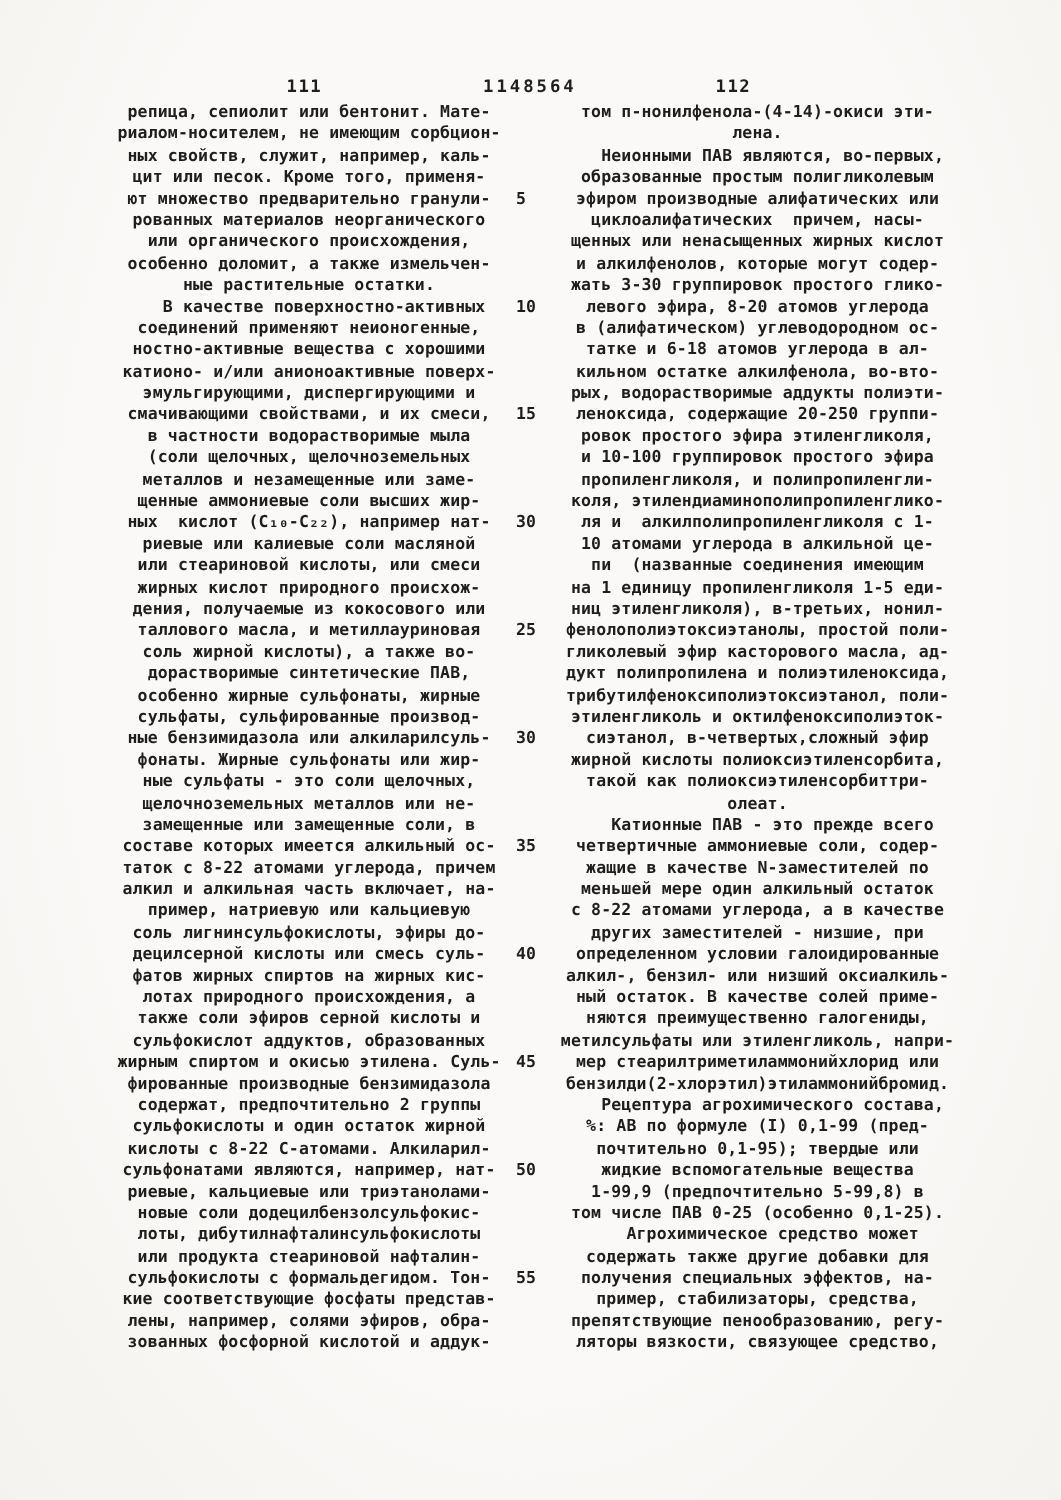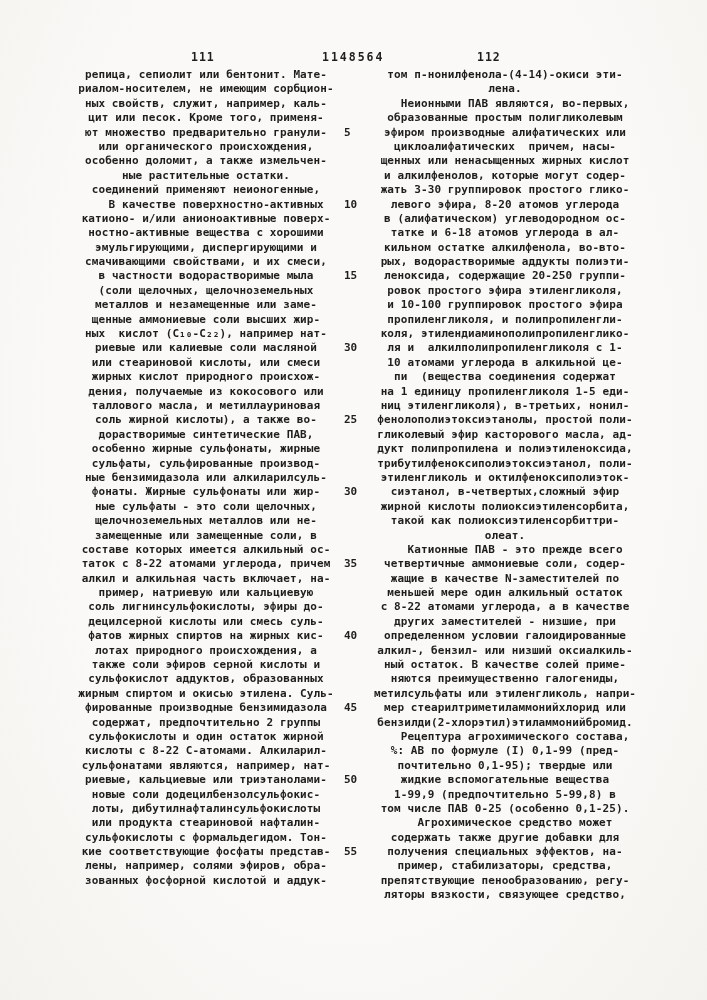--- a/index.html
+++ b/index.html
@@ -70,27 +70,28 @@
     <span class="hdr-num hdr-right">112</span>
   </div>
 
   <div class="content">
     <div class="col left-col">
         <div class="text-line">репица, сепиолит или бентонит. Мате-</div>
         <div class="text-line">риалом-носителем, не имеющим сорбцион-</div>
         <div class="text-line">ных свойств, служит, например, каль-</div>
         <div class="text-line">цит или песок. Кроме того, применя-</div>
         <div class="text-line">ют множество предварительно гранули-</div>
+        <div class="text-line">рованных материалов неорганического</div>
         <div class="text-line">или органического происхождения,</div>
         <div class="text-line">особенно доломит, а также измельчен-</div>
         <div class="text-line">ные растительные остатки.</div>
+        <div class="text-line">   В качестве поверхностно-активных</div>
         <div class="text-line">соединений применяют неионогенные,</div>
-        <div class="text-line">   В качестве поверхностно-активных</div>
+        <div class="text-line">ностно-активные вещества с хорошими</div>
         <div class="text-line">катионо- и/или анионоактивные поверх-</div>
-        <div class="text-line">ностно-активные вещества с хорошими</div>
         <div class="text-line">эмульгирующими, диспергирующими и</div>
         <div class="text-line">смачивающими свойствами, и их смеси,</div>
         <div class="text-line">в частности водорастворимые мыла</div>
         <div class="text-line">(соли щелочных, щелочноземельных</div>
         <div class="text-line">металлов и незамещенные или заме-</div>
         <div class="text-line">щенные аммониевые соли высших жир-</div>
         <div class="text-line">ных  кислот (C₁₀-C₂₂), например нат-</div>
         <div class="text-line">риевые или калиевые соли масляной</div>
         <div class="text-line">или стеариновой кислоты, или смеси</div>
         <div class="text-line">жирных кислот природного происхож-</div>
@@ -205,21 +206,21 @@
         <div class="text-line">татке и 6-18 атомов углерода в ал-</div>
         <div class="text-line">кильном остатке алкилфенола, во-вто-</div>
         <div class="text-line">рых, водорастворимые аддукты полиэти-</div>
         <div class="text-line">леноксида, содержащие 20-250 группи-</div>
         <div class="text-line">ровок простого эфира этиленгликоля,</div>
         <div class="text-line">и 10-100 группировок простого эфира</div>
         <div class="text-line">пропиленгликоля, и полипропиленгли-</div>
         <div class="text-line">коля, этилендиаминополипропиленглико-</div>
         <div class="text-line">ля и  алкилполипропиленгликоля с 1-</div>
         <div class="text-line">10 атомами углерода в алкильной це-</div>
-        <div class="text-line">пи  (вещества соединения содержат</div>
+        <div class="text-line">пи  (названные соединения имеющим</div>
         <div class="text-line">на 1 единицу пропиленгликоля 1-5 еди-</div>
         <div class="text-line">ниц этиленгликоля), в-третьих, нонил-</div>
         <div class="text-line">фенолополиэтоксиэтанолы, простой поли-</div>
         <div class="text-line">гликолевый эфир касторового масла, ад-</div>
         <div class="text-line">дукт полипропилена и полиэтиленоксида,</div>
         <div class="text-line">трибутилфеноксиполиэтоксиэтанол, поли-</div>
         <div class="text-line">этиленгликоль и октилфеноксиполиэток-</div>
         <div class="text-line">сиэтанол, в-четвертых,сложный эфир</div>
         <div class="text-line">жирной кислоты полиоксиэтиленсорбита,</div>
         <div class="text-line">такой как полиоксиэтиленсорбиттри-</div>

